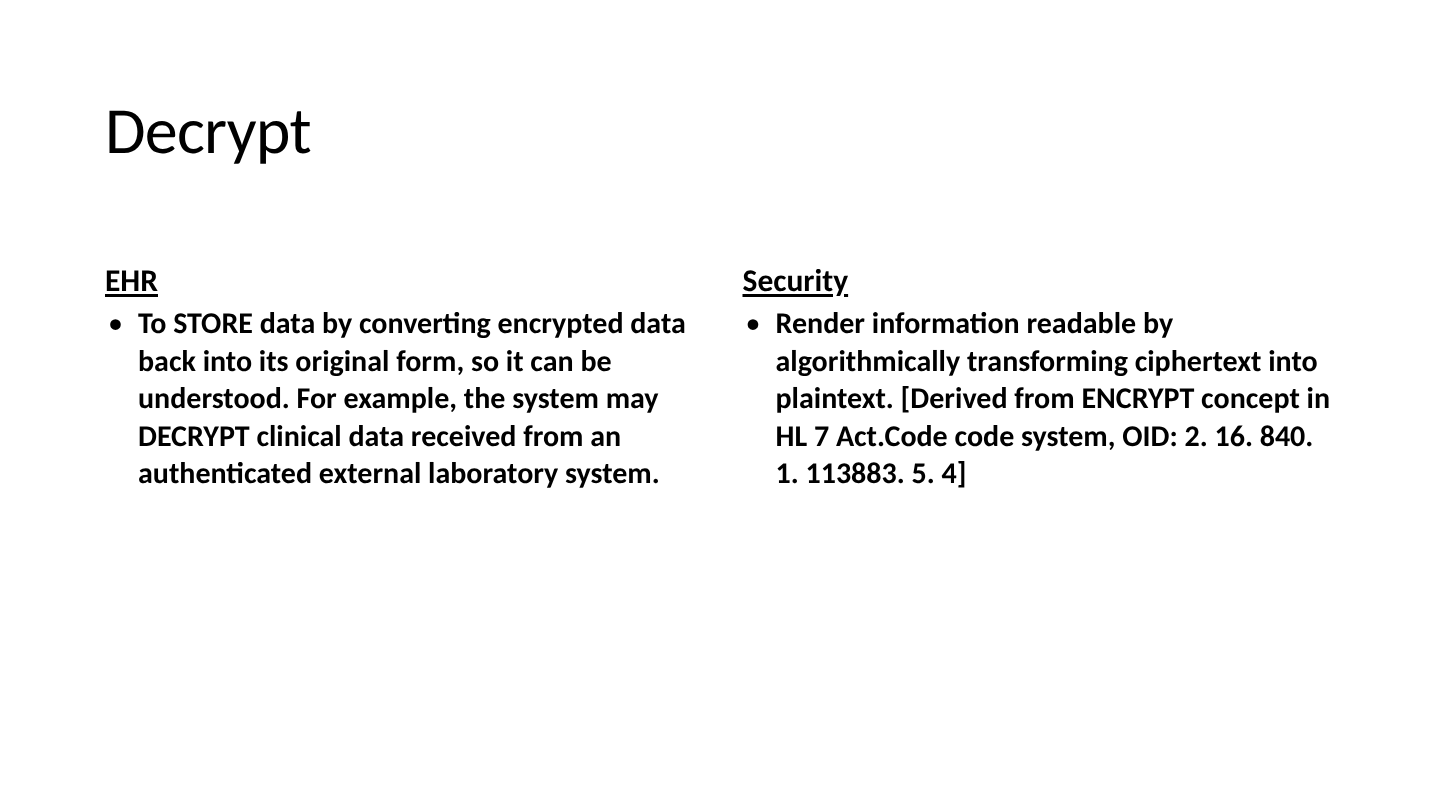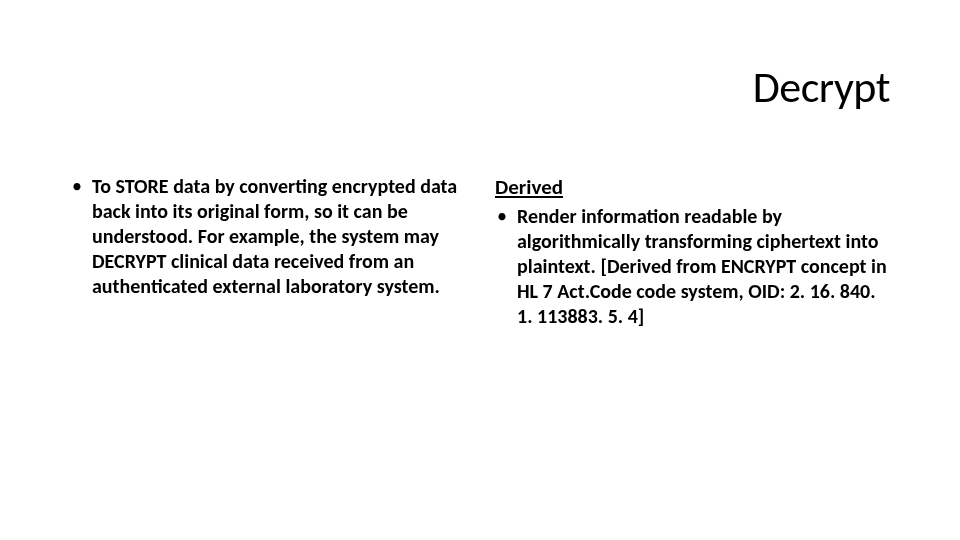--- a/index.html
+++ b/index.html
@@ -13,21 +13,20 @@
       background: #ffffff;
       font-family: Calibri, "Segoe UI", Arial, sans-serif;
       color: #000000;
       padding: 60px 70px 40px 70px;
     }
     .title {
       font-size: 44px;
       font-weight: 400;
       margin-bottom: 60px;
       letter-spacing: -0.5px;
-      text-align: right;
     }
     .columns {
       display: flex;
       gap: 30px;
     }
     .column {
       flex: 1;
     }
     .column-heading {
       font-size: 21px;
@@ -52,25 +51,26 @@
       font-weight: bold;
     }
   </style>
 </head>
 <body>
 
 <h1 class="title">Decrypt</h1>
 
 <div class="columns">
   <div class="column">
+    <div class="column-heading">EHR</div>
     <div class="bullet-item">
       <span class="bullet-marker">•</span>
       <span class="bullet-text">To STORE data by converting encrypted data back into its original form, so it can be understood. For example, the system may DECRYPT clinical data received from an authenticated external laboratory system.</span>
     </div>
   </div>
   <div class="column">
-    <div class="column-heading">Derived</div>
+    <div class="column-heading">Security</div>
     <div class="bullet-item">
       <span class="bullet-marker">•</span>
       <span class="bullet-text">Render information readable by algorithmically transforming ciphertext into plaintext. [Derived from ENCRYPT concept in HL 7 Act.Code code system, OID: 2. 16. 840. 1. 113883. 5. 4]</span>
     </div>
   </div>
 </div>
 
 </body></html>

